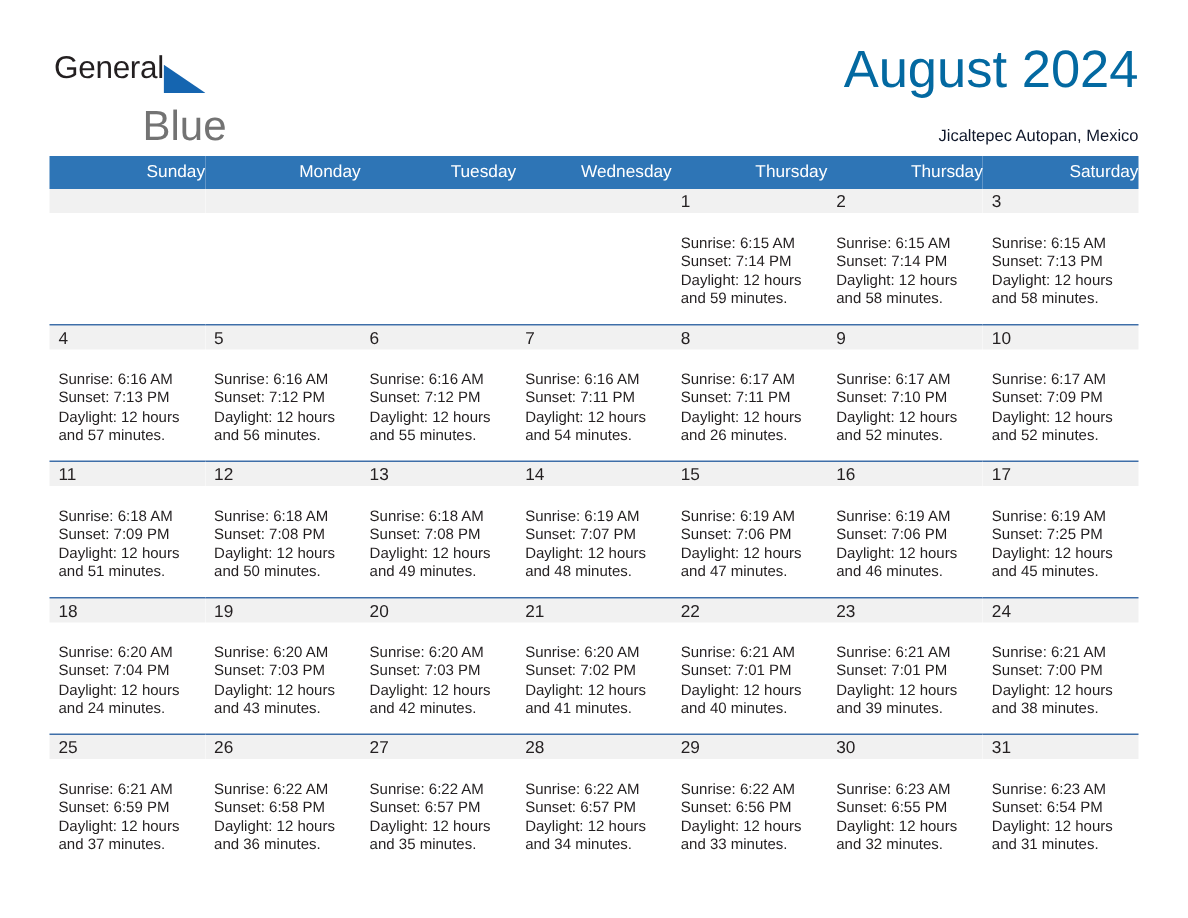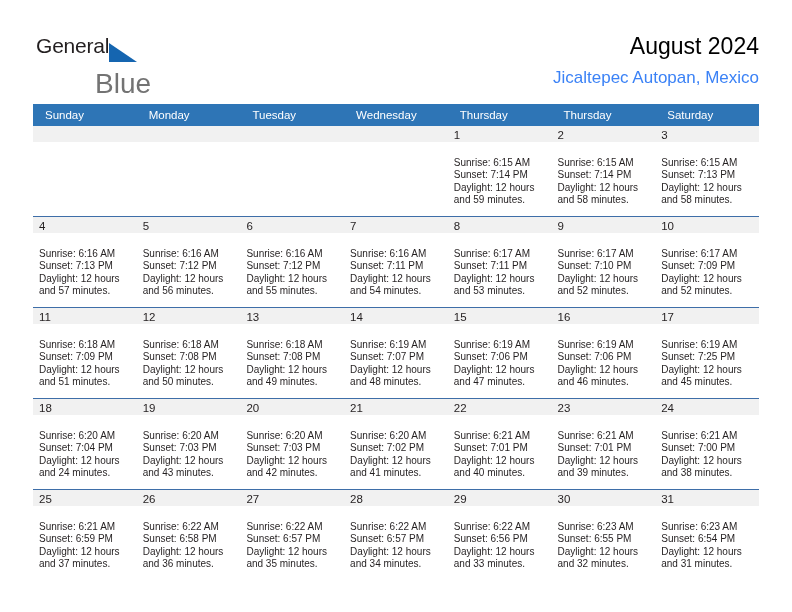--- a/index.html
+++ b/index.html
@@ -67,48 +67,49 @@
     white-space: nowrap;
   }
 
   .title-block {
     position: absolute;
     right: 0;
     top: 0;
     text-align: right;
   }
   .cal-title {
-    font-size: 23px;
-    color: #000000;
+    font-size: 35px;
+    color: #0369a1;
     line-height: 33px;
     white-space: nowrap;
+    text-align: center;
   }
   .cal-subtitle {
-    font-size: 17px;
-    color: #3b82f6;
+    font-size: 11px;
+    color: #0f172a;
     line-height: 20px;
-    margin-top: 5px;
+    margin-top: 18px;
     white-space: nowrap;
   }
 
   
   .calendar {
     position: absolute;
     left: 33px;
     top: 104px;
     width: 726px;
     border-collapse: collapse;
     table-layout: fixed;
   }
   .calendar th {
     background: #2e75b6;
     color: #ffffff;
     font-size: 11.5px;
     font-weight: normal;
-    text-align: left;
+    text-align: right;
     padding: 5px 0 5px 12px;
     height: 11px;
     border: none;
   }
   .calendar td {
     vertical-align: top;
     padding: 0;
     border: none;
     border-top: 1.6px solid #3e6ea8;
     height: 90px;
@@ -262,21 +263,21 @@
               <div>Daylight: 12 hours</div>
               <div>and 54 minutes.</div>
             </div>
           </td>
           <td>
             <div class="daynum-band">8</div>
             <div class="cell-body">
               <div>Sunrise: 6:17 AM</div>
               <div>Sunset: 7:11 PM</div>
               <div>Daylight: 12 hours</div>
-              <div>and 53 minutes.</div>
+              <div>and 26 minutes.</div>
             </div>
           </td>
           <td>
             <div class="daynum-band">9</div>
             <div class="cell-body">
               <div>Sunrise: 6:17 AM</div>
               <div>Sunset: 7:10 PM</div>
               <div>Daylight: 12 hours</div>
               <div>and 52 minutes.</div>
             </div>

